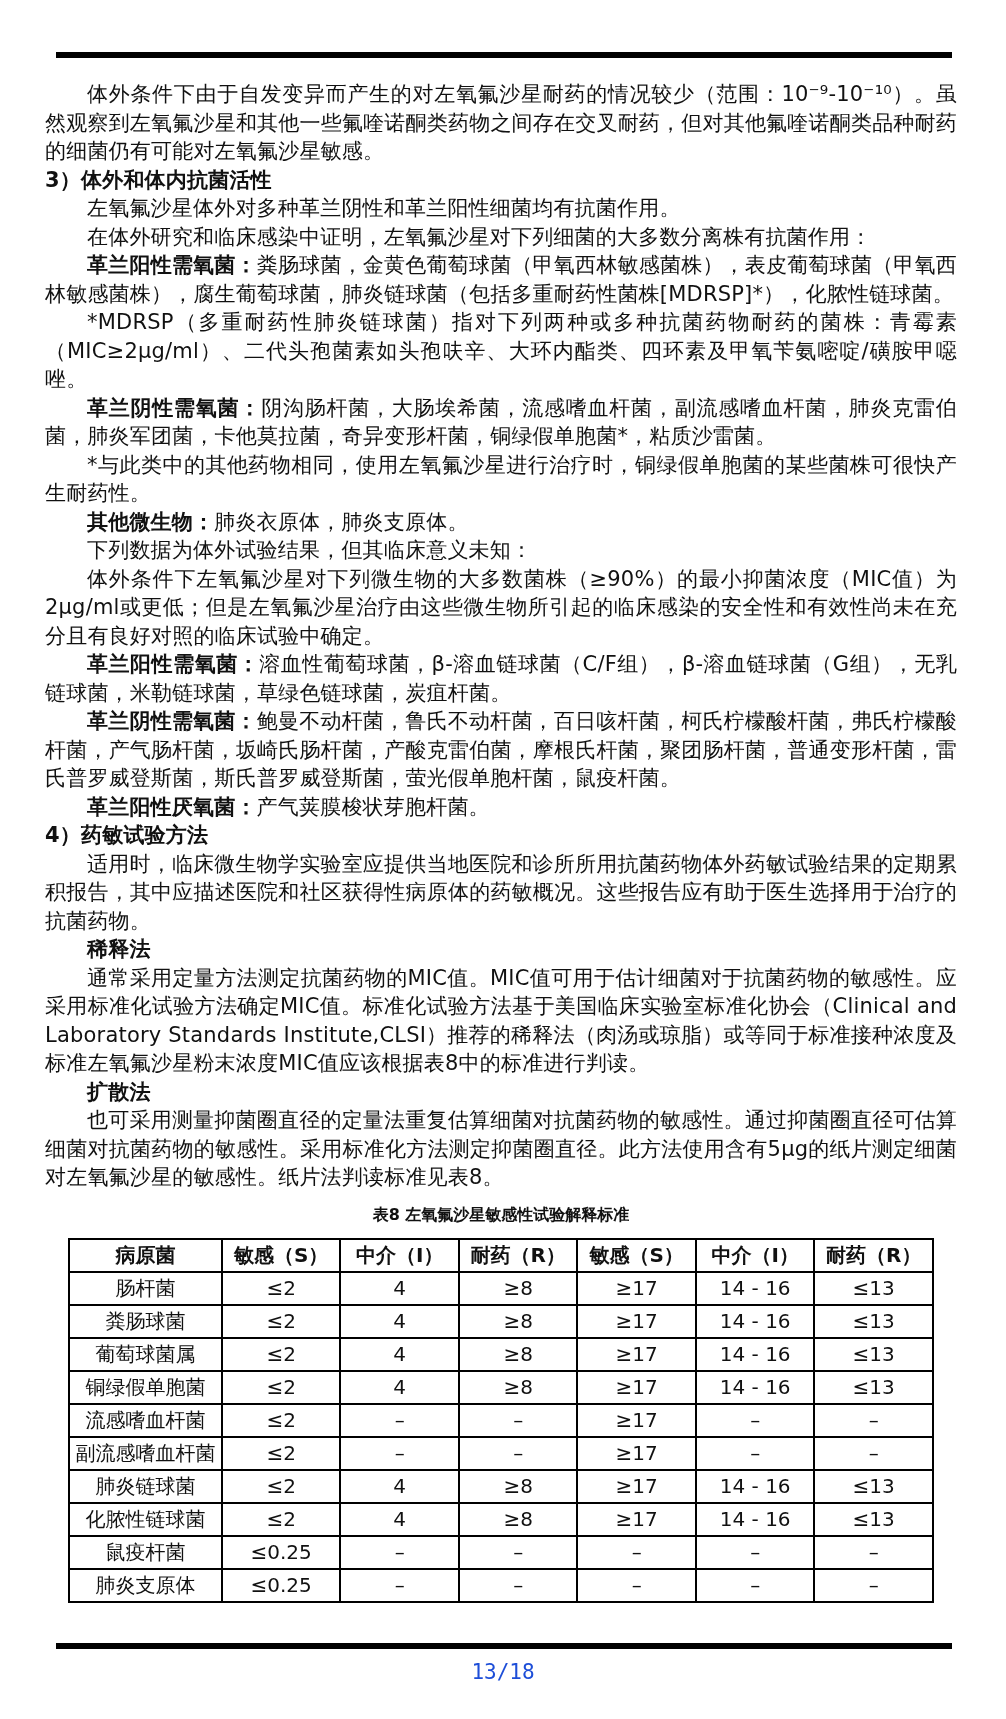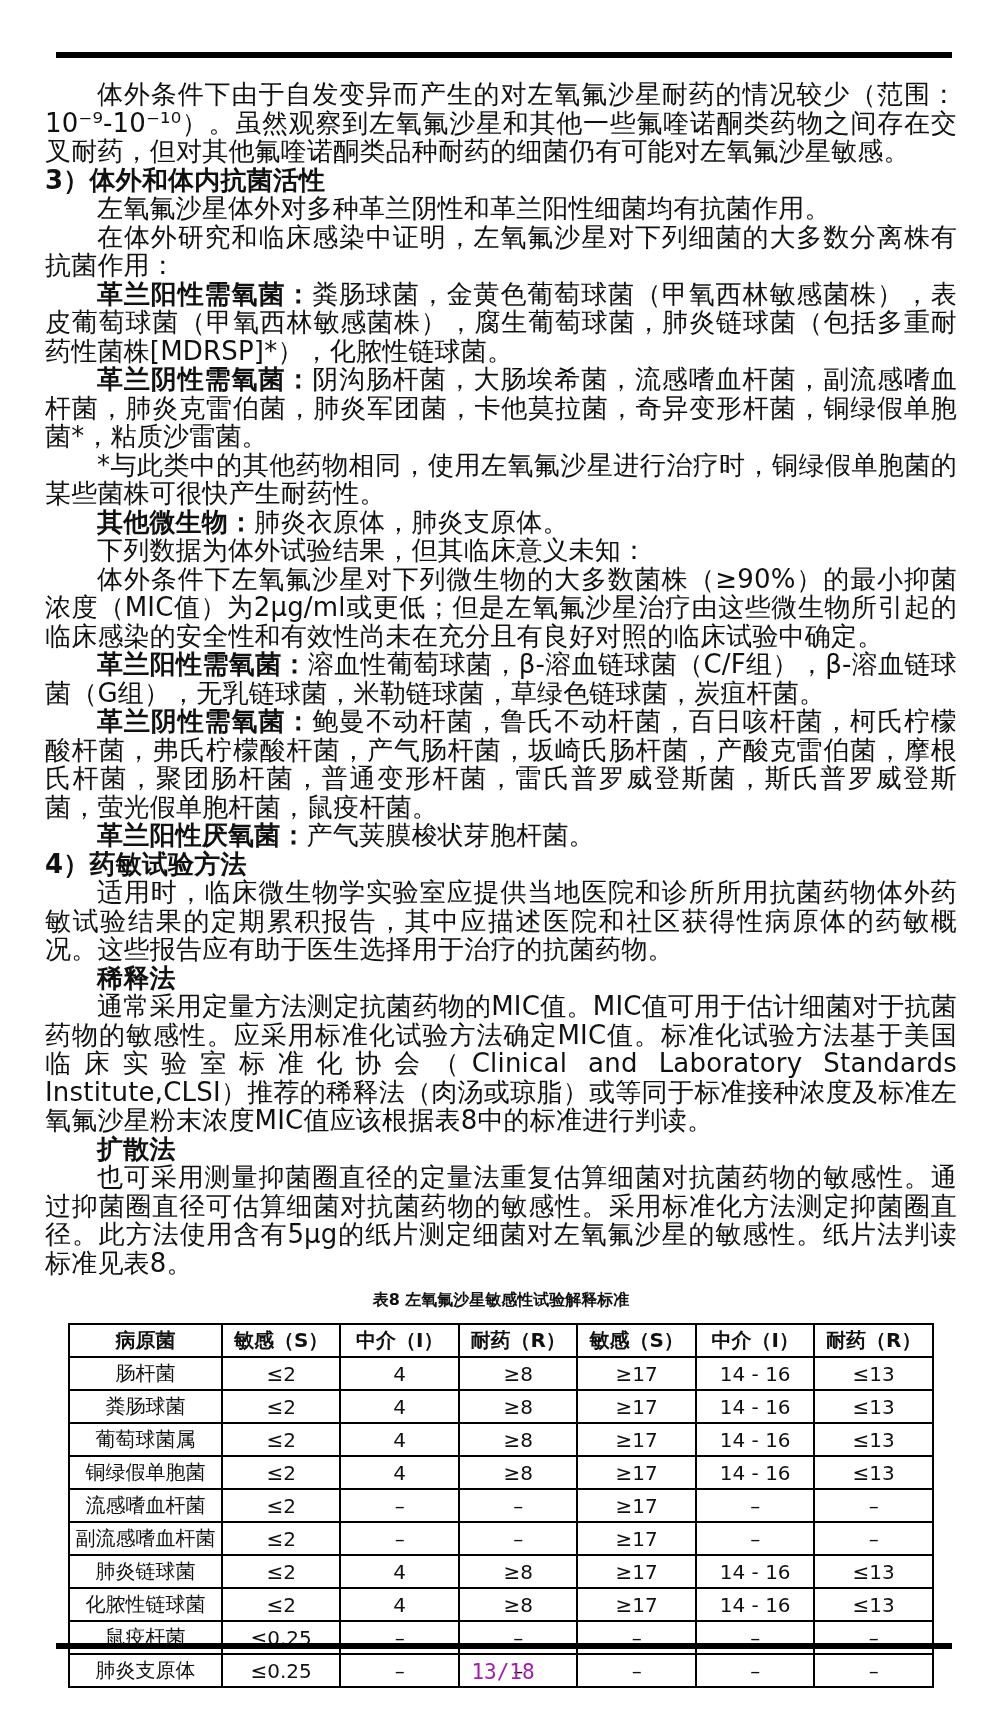--- a/index.html
+++ b/index.html
@@ -15,21 +15,21 @@
   .rule{
     position:absolute;left:56px;width:896px;height:6px;background:#000;
   }
   .rule-top{top:52px;}
   .rule-bottom{top:1643px;}
   .content{
     position:absolute;
     left:45px;top:80px;width:912px;
   }
   .blk{
-    font-size:26px;
+    font-size:21px;
     line-height:28.5px;
     text-align:justify;
     letter-spacing:0.2px;
     margin:0;
   }
   .blk.p{text-indent:2em;}
   .blk.h3{font-weight:bold;text-indent:0;}
   .blk.sub{font-weight:bold;text-indent:2em;}
   .bold{font-weight:bold;}
   .tbl-caption{
@@ -56,36 +56,37 @@
   table.t8 th{font-weight:bold;}
   table.t8 td{font-weight:normal;}
   col.c0{width:17.7%;}
   col.cN{width:13.716%;}
   .footer-page{
     position:absolute;
     top:1660px;left:0;width:100%;
     text-align:center;
     font-family:"DejaVu Sans Mono","Liberation Mono",monospace;
     font-size:21px;
-    color:#a21caf;
+    color:#1d4ed8;
   }
 </style>
 </head>
 <body>
 
 <div class="page">
   <div class="rule rule-top"></div>
 
   <div class="content">
 
     <div class="blk p"><span>体外条件下由于自发变异而产生的对左氧氟沙星耐药的情况较少（范围：10⁻⁹-10⁻¹⁰）。虽然观察到左氧氟沙星和其他一些氟喹诺酮类药物之间存在交叉耐药，但对其他氟喹诺酮类品种耐药的细菌仍有可能对左氧氟沙星敏感。</span></div>
       <div class="blk h3"><span class="bold">3）体外和体内抗菌活性</span></div>
       <div class="blk p"><span>左氧氟沙星体外对多种革兰阴性和革兰阳性细菌均有抗菌作用。</span></div>
       <div class="blk p"><span>在体外研究和临床感染中证明，左氧氟沙星对下列细菌的大多数分离株有抗菌作用：</span></div>
       <div class="blk p"><span class="bold">革兰阳性需氧菌：</span><span>粪肠球菌，金黄色葡萄球菌（甲氧西林敏感菌株），表皮葡萄球菌（甲氧西林敏感菌株），腐生葡萄球菌，肺炎链球菌（包括多重耐药性菌株[MDRSP]*），化脓性链球菌。</span></div>
+      <div class="blk p"><span>*MDRSP（多重耐药性肺炎链球菌）指对下列两种或多种抗菌药物耐药的菌株：青霉素（MIC≥2μg/ml）、二代头孢菌素如头孢呋辛、大环内酯类、四环素及甲氧苄氨嘧啶/磺胺甲噁唑。</span></div>
       <div class="blk p"><span class="bold">革兰阴性需氧菌：</span><span>阴沟肠杆菌，大肠埃希菌，流感嗜血杆菌，副流感嗜血杆菌，肺炎克雷伯菌，肺炎军团菌，卡他莫拉菌，奇异变形杆菌，铜绿假单胞菌*，粘质沙雷菌。</span></div>
       <div class="blk p"><span>*与此类中的其他药物相同，使用左氧氟沙星进行治疗时，铜绿假单胞菌的某些菌株可很快产生耐药性。</span></div>
       <div class="blk p"><span class="bold">其他微生物：</span><span>肺炎衣原体，肺炎支原体。</span></div>
       <div class="blk p"><span>下列数据为体外试验结果，但其临床意义未知：</span></div>
       <div class="blk p"><span>体外条件下左氧氟沙星对下列微生物的大多数菌株（≥90%）的最小抑菌浓度（MIC值）为2μg/ml或更低；但是左氧氟沙星治疗由这些微生物所引起的临床感染的安全性和有效性尚未在充分且有良好对照的临床试验中确定。</span></div>
       <div class="blk p"><span class="bold">革兰阳性需氧菌：</span><span>溶血性葡萄球菌，β-溶血链球菌（C/F组），β-溶血链球菌（G组），无乳链球菌，米勒链球菌，草绿色链球菌，炭疽杆菌。</span></div>
       <div class="blk p"><span class="bold">革兰阴性需氧菌：</span><span>鲍曼不动杆菌，鲁氏不动杆菌，百日咳杆菌，柯氏柠檬酸杆菌，弗氏柠檬酸杆菌，产气肠杆菌，坂崎氏肠杆菌，产酸克雷伯菌，摩根氏杆菌，聚团肠杆菌，普通变形杆菌，雷氏普罗威登斯菌，斯氏普罗威登斯菌，萤光假单胞杆菌，鼠疫杆菌。</span></div>
       <div class="blk p"><span class="bold">革兰阳性厌氧菌：</span><span>产气荚膜梭状芽胞杆菌。</span></div>
       <div class="blk h3"><span class="bold">4）药敏试验方法</span></div>
       <div class="blk p"><span>适用时，临床微生物学实验室应提供当地医院和诊所所用抗菌药物体外药敏试验结果的定期累积报告，其中应描述医院和社区获得性病原体的药敏概况。这些报告应有助于医生选择用于治疗的抗菌药物。</span></div>

